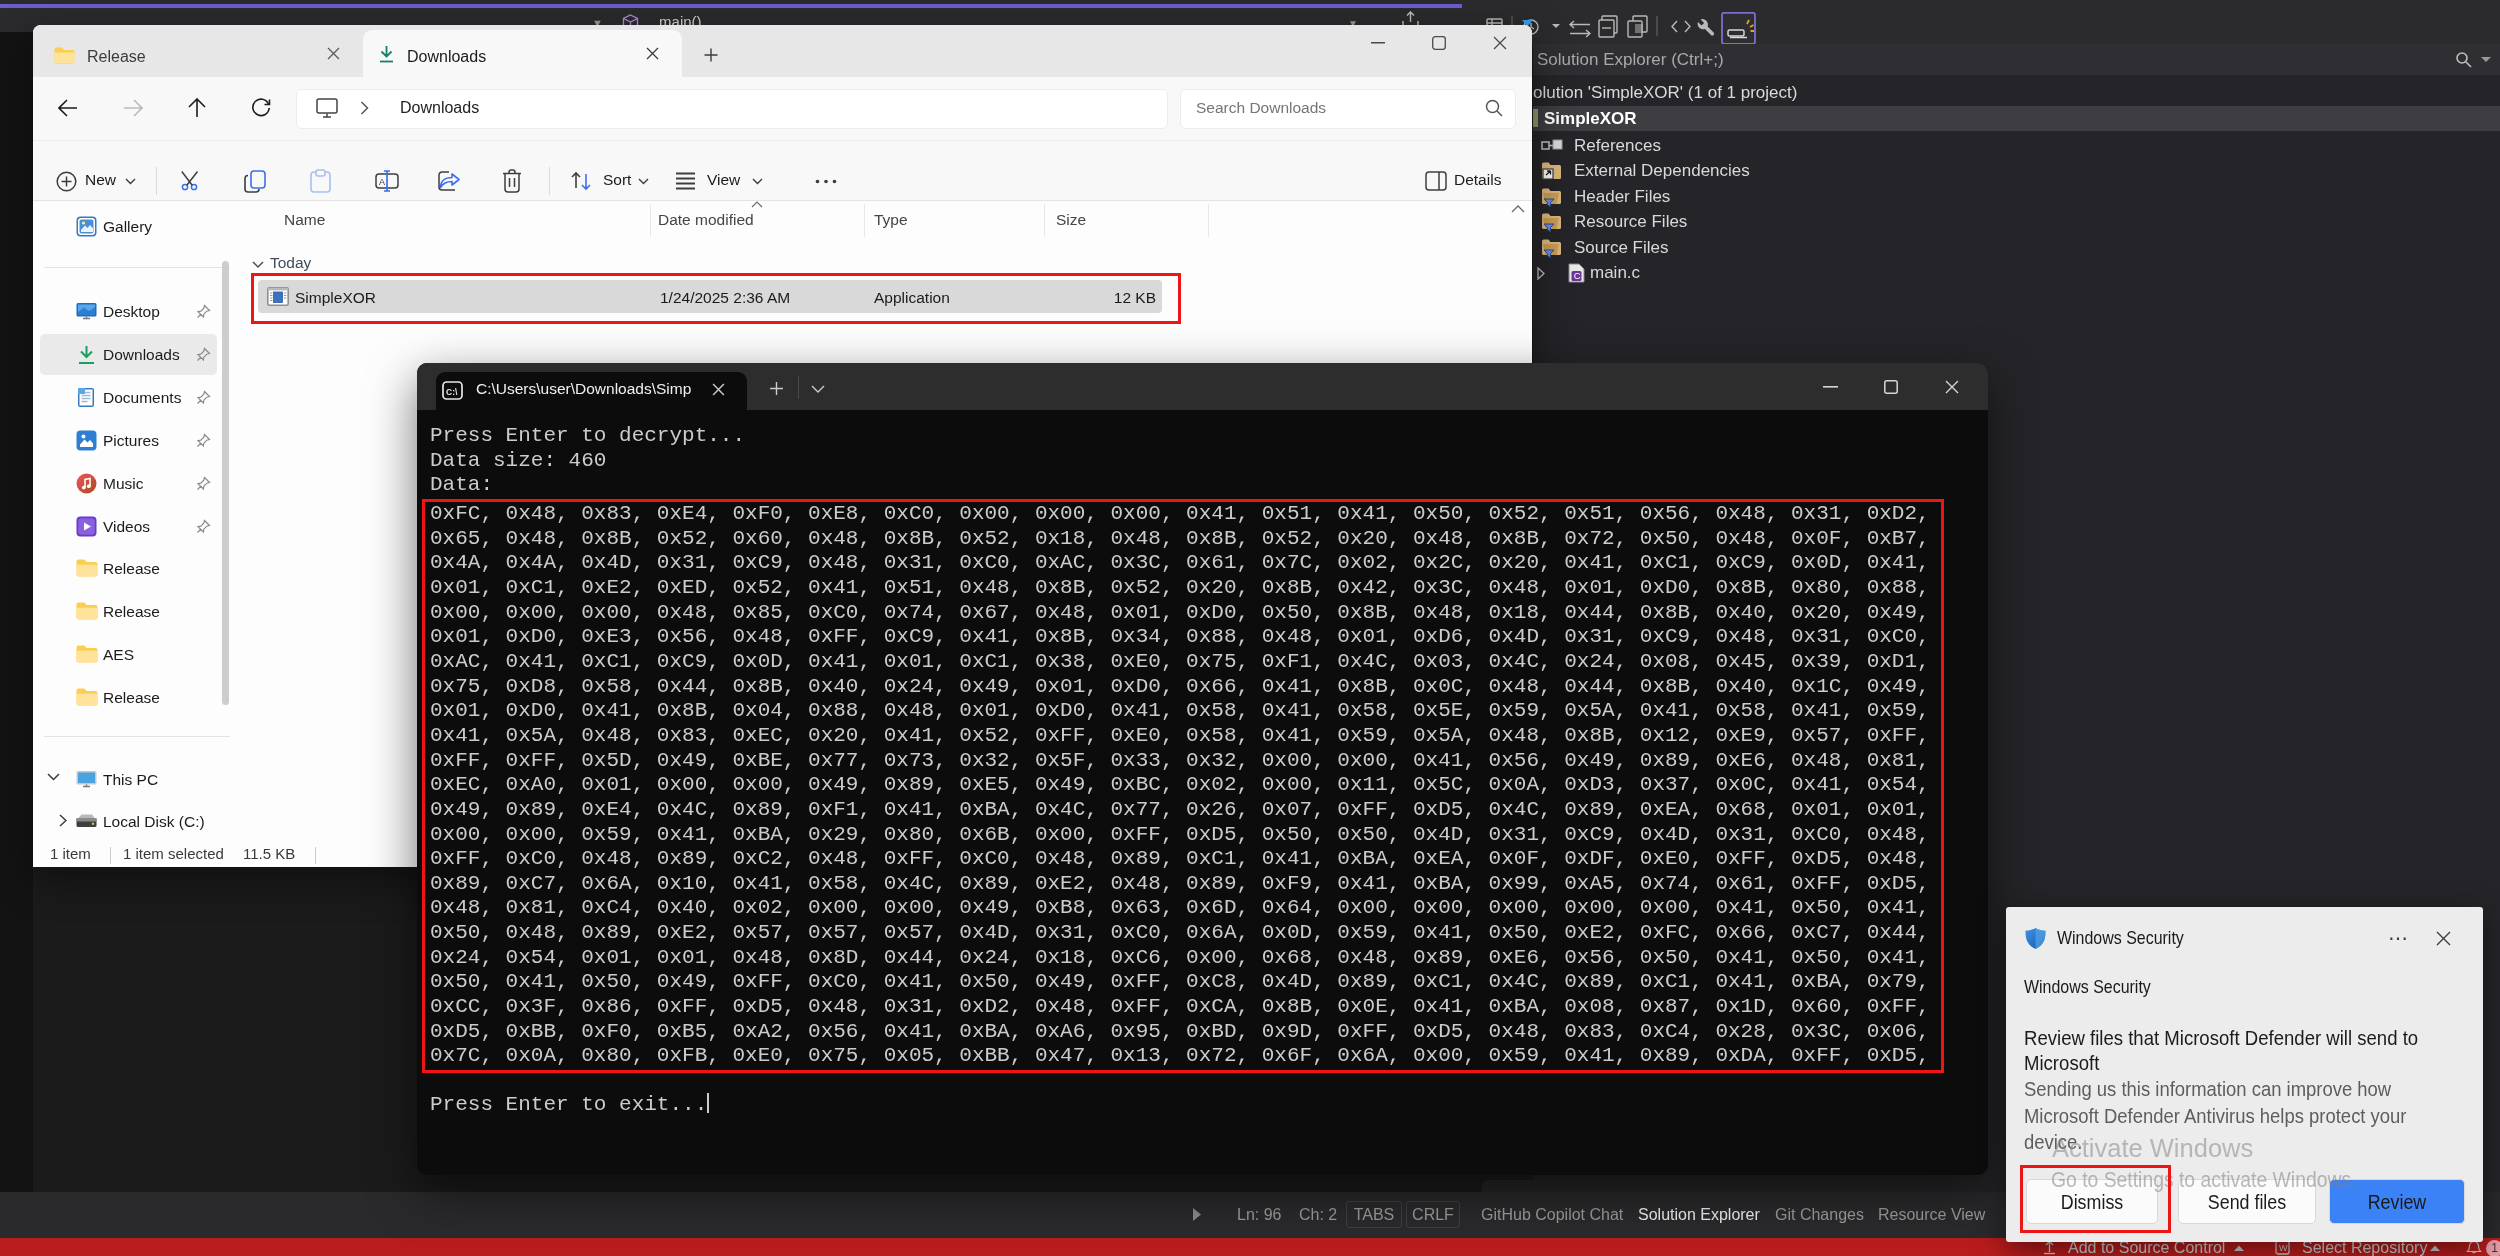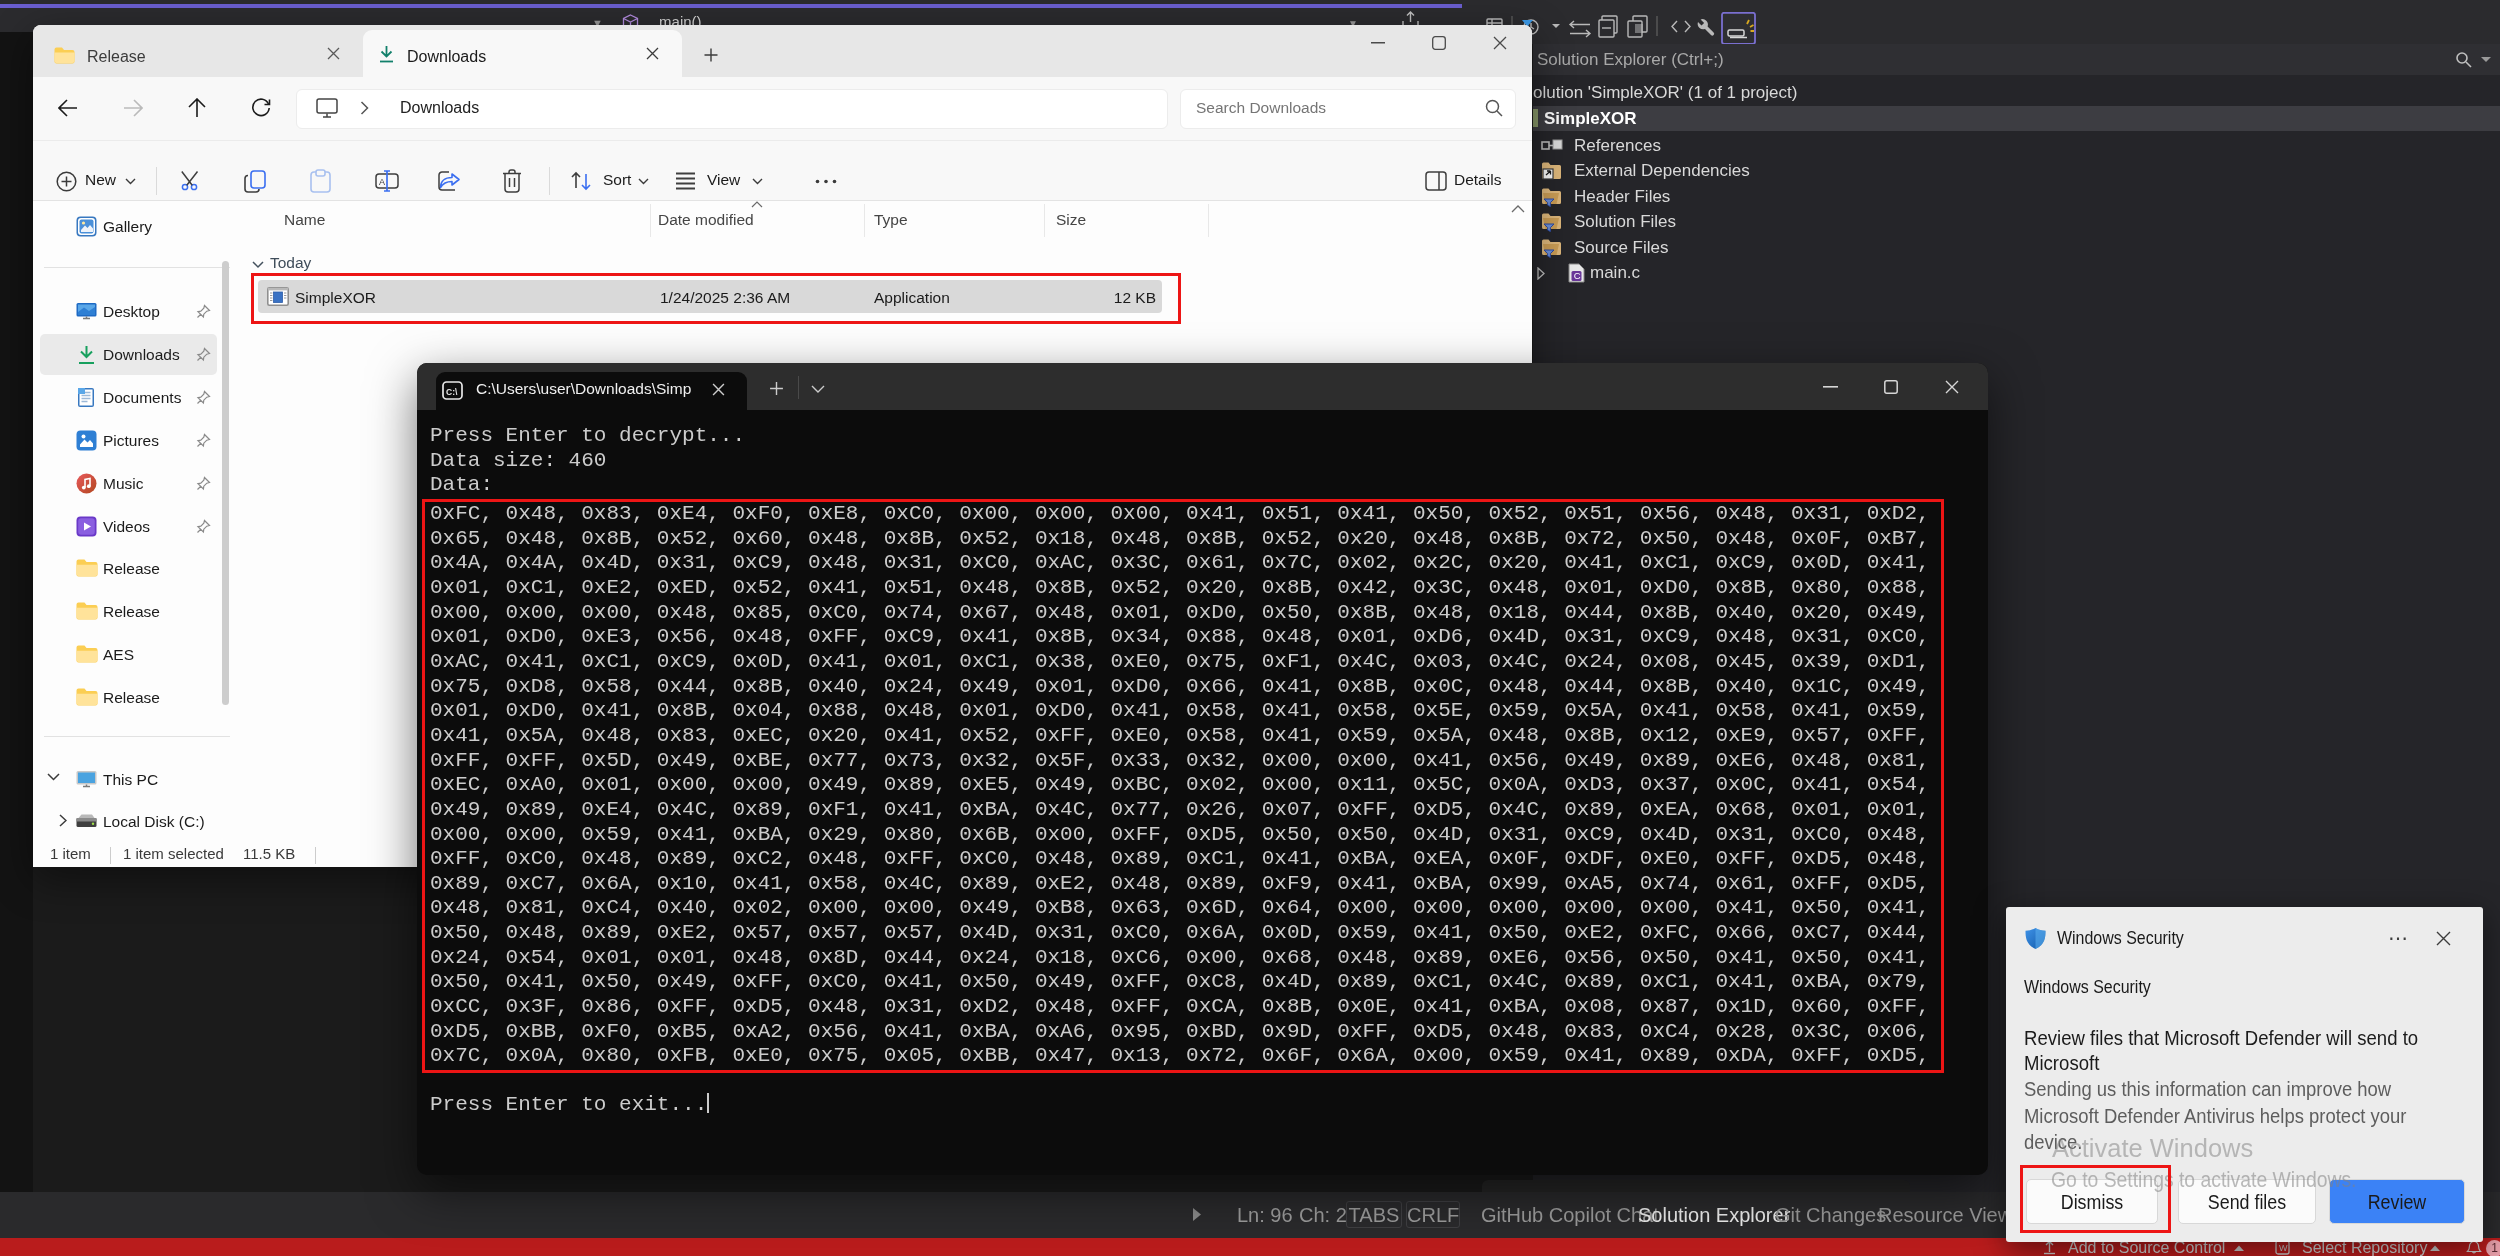--- a/index.html
+++ b/index.html
@@ -97,21 +97,21 @@
           <path d="M3 12 h10 l-3.6 3.6 v4 l-2.8-1.6 v-2.4 z" fill="#6c8fd6" stroke="#2d4a9e" stroke-width="1"></path>
         </svg>
       <span style="margin-left:33px;">Header Files</span>
     </div>
     <div class="abs" style="left:8px;top:129px;width:700px;height:26px;line-height:26px;">
       <svg class="abs" style="left:0;top:3px;" width="22" height="20" viewBox="0 0 22 20">
           <path d="M1 3 a1.5 1.5 0 0 1 1.5-1.5 h5 l2 2.5 h9 a1.5 1.5 0 0 1 1.5 1.5 v10 a1.5 1.5 0 0 1 -1.5 1.5 h-16 a1.5 1.5 0 0 1 -1.5-1.5 z" fill="#dcb67a"></path>
           <path d="M2 6 h16 l-2.5 11 h-11 z" fill="#c99c55"></path>
           <path d="M3 12 h10 l-3.6 3.6 v4 l-2.8-1.6 v-2.4 z" fill="#6c8fd6" stroke="#2d4a9e" stroke-width="1"></path>
         </svg>
-      <span style="margin-left:33px;">Solution Files</span>
+      <span style="margin-left:33px;">Resource Files</span>
     </div>
     <div class="abs" style="left:8px;top:155px;width:700px;height:25px;line-height:25px;">
       <svg class="abs" style="left:0;top:3px;" width="22" height="20" viewBox="0 0 22 20">
           <path d="M1 3 a1.5 1.5 0 0 1 1.5-1.5 h5 l2 2.5 h9 a1.5 1.5 0 0 1 1.5 1.5 v10 a1.5 1.5 0 0 1 -1.5 1.5 h-16 a1.5 1.5 0 0 1 -1.5-1.5 z" fill="#dcb67a"></path>
           <path d="M2 6 h16 l-2.5 11 h-11 z" fill="#c99c55"></path>
           <path d="M3 12 h10 l-3.6 3.6 v4 l-2.8-1.6 v-2.4 z" fill="#6c8fd6" stroke="#2d4a9e" stroke-width="1"></path>
         </svg>
       <span style="margin-left:33px;">Source Files</span>
     </div>
     <div class="abs" style="left:0;top:180px;width:700px;height:26px;line-height:26px;">
@@ -126,21 +126,21 @@
       <span style="margin-left:57px;">main.c</span>
     </div>
   </div>
 </div>
 
 <div class="abs" style="left:1482px;top:1180px;width:428px;height:12px;background:#262626;border-radius:6px 6px 0 0;"></div>
 <svg class="abs" style="left:1398px;top:1196px;" width="29" height="9" viewBox="0 0 29 9">
     <path d="M2 1 H27 L17 8 H12 Z" fill="#5a5a5a"></path>
   </svg>
 
-<div id="barA" class="abs" style="left:0;top:1192px;width:2500px;height:46px;background:#2a2a2c;color:#9b9b9b;font-size:20px;">
+<div id="barA" class="abs" style="left:0;top:1192px;width:2500px;height:46px;background:#2a2a2c;color:#9b9b9b;font-size:16px;">
   <svg class="abs" style="left:1192px;top:15px;" width="10" height="15" viewBox="0 0 10 15">
       <path d="M1 1 L9 7.5 L1 14 Z" fill="#8a8a8a"></path>
     </svg>
   <div class="abs" style="left:1237px;top:0;line-height:46px;">Ln: 96</div>
   <div class="abs" style="left:1299px;top:0;line-height:46px;">Ch: 2</div>
   <div class="abs" style="left:1346px;top:9px;width:56px;height:27px;border:1px solid #3f3f42;border-radius:3px;text-align:center;line-height:26px;">TABS</div>
   <div class="abs" style="left:1406px;top:9px;width:54px;height:27px;border:1px solid #3f3f42;border-radius:3px;text-align:center;line-height:26px;">CRLF</div>
   <div class="abs" style="left:1481px;top:0;line-height:46px;">GitHub Copilot Chat</div>
   <div class="abs" style="left:1638px;top:0;line-height:46px;color:#ededed;">Solution Explorer</div>
   <div class="abs" style="left:1775px;top:0;line-height:46px;">Git Changes</div>

